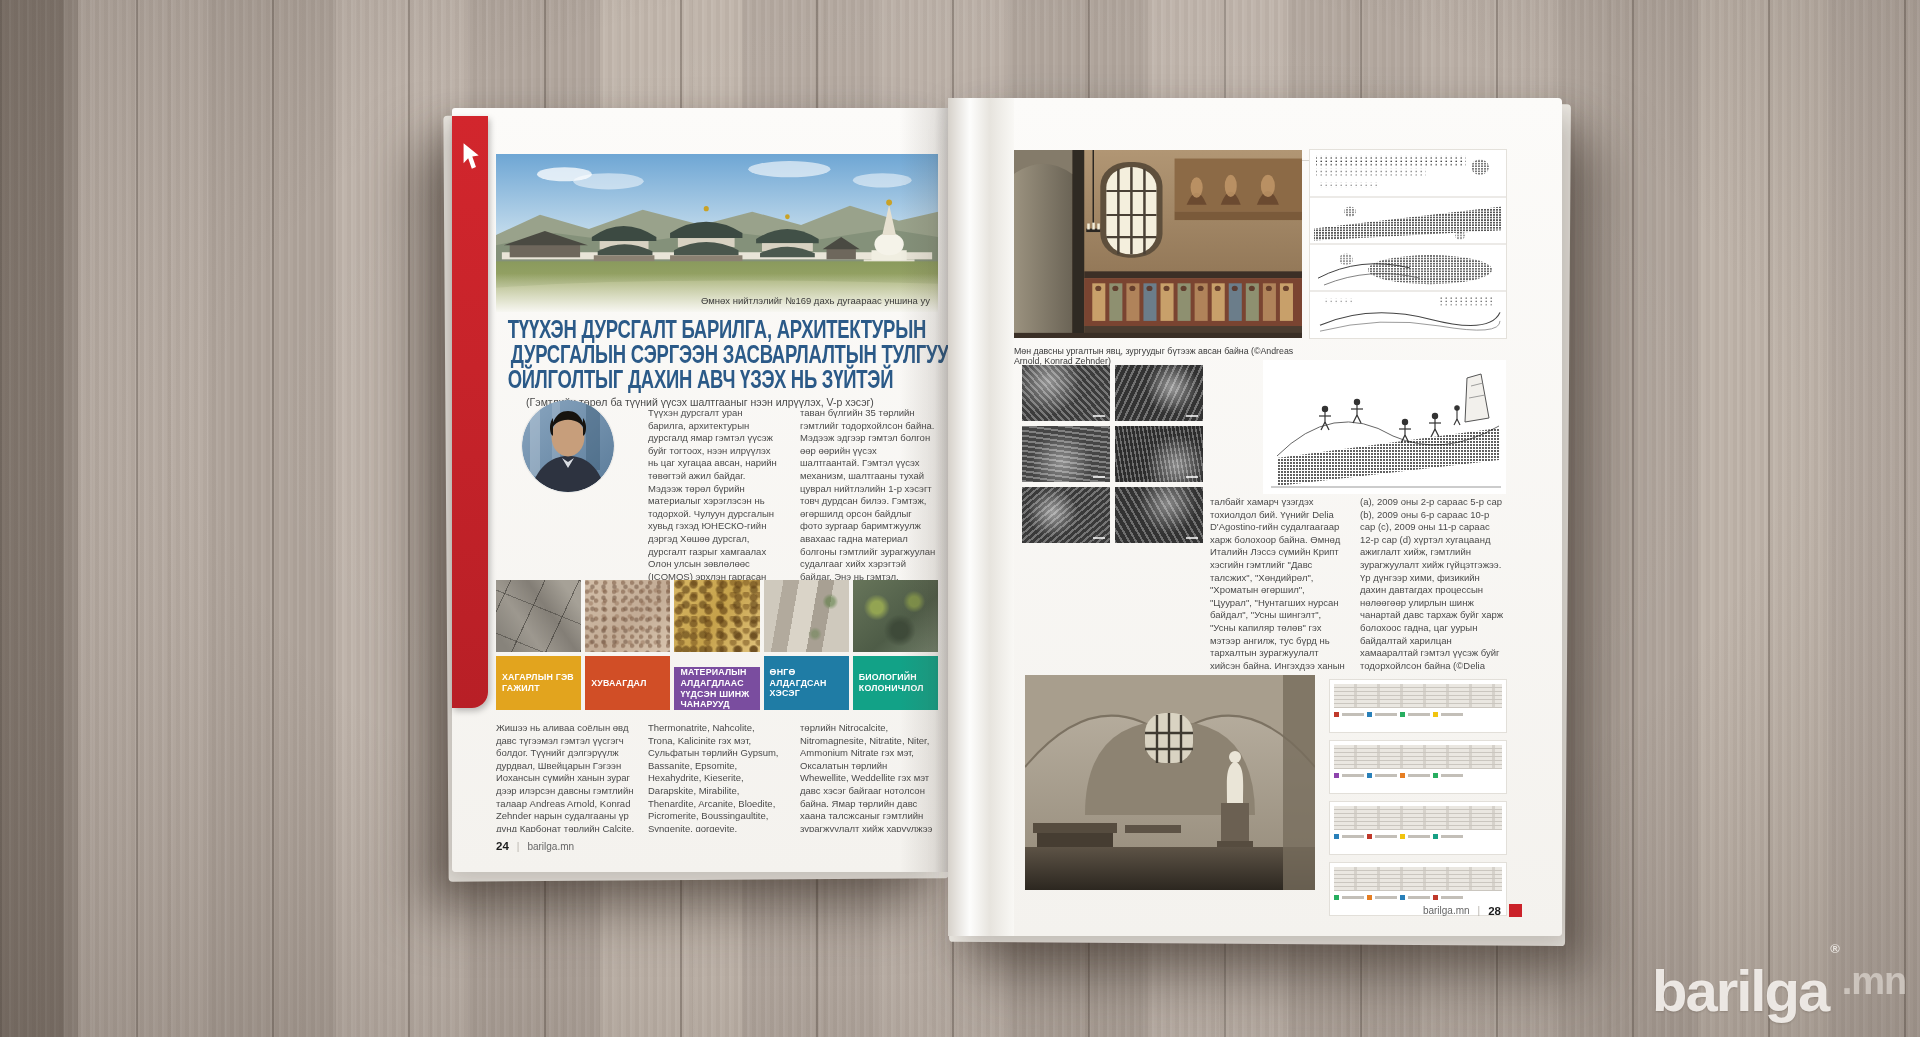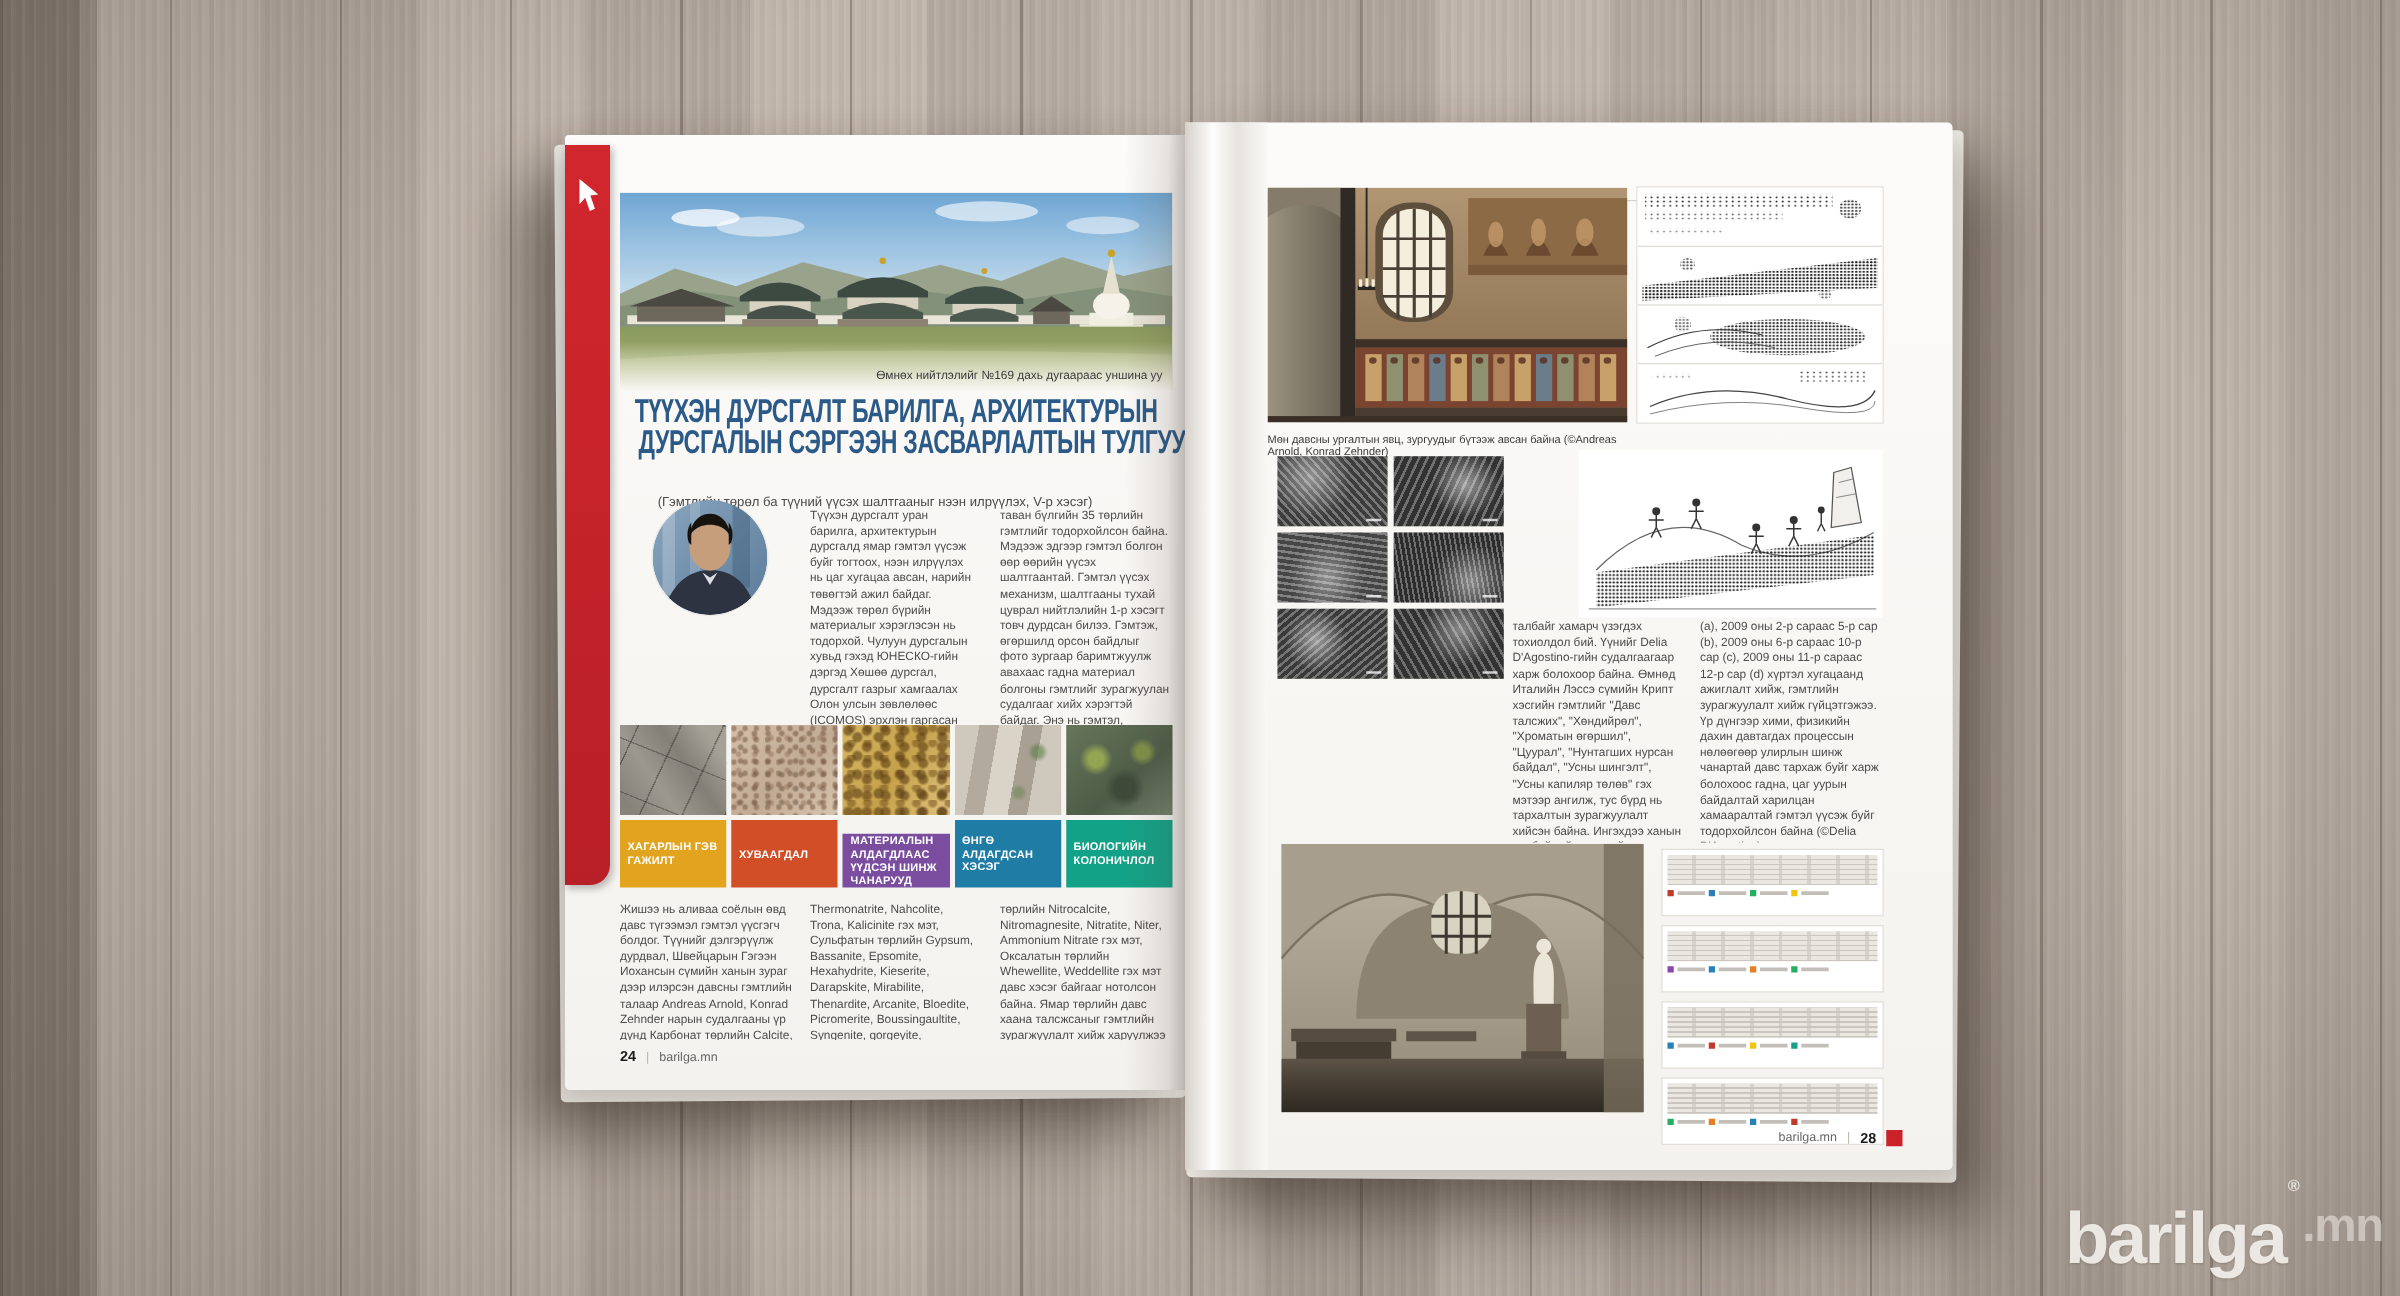--- a/index.html
+++ b/index.html
@@ -205,20 +205,21 @@
         <rect y="106" width="452" height="50" fill="url(#grass)"></rect>
         <path d="M0 132 Q160 120 452 128 L452 156 L0 156 Z" fill="#b7bd85" opacity=".55"></path>
         <rect y="118" width="452" height="38" fill="url(#fade)"></rect>
       </svg>
       <div class="hero-note">Өмнөх нийтлэлийг №169 дахь дугаараас уншина уу</div>
     </div>
 
     <div class="abs headline">
       <div><span>ТҮҮХЭН ДУРСГАЛТ БАРИЛГА, АРХИТЕКТУРЫН</span></div>
       <div><span>ДУРСГАЛЫН СЭРГЭЭН ЗАСВАРЛАЛТЫН ТУЛГУУР</span></div>
+      <div><span>ОЙЛГОЛТЫГ ДАХИН АВЧ ҮЗЭХ НЬ ЗҮЙТЭЙ</span></div>
     </div>
     <div class="abs subtitle">(Гэмтлийн төрөл ба түүний үүсэх шалтгааныг нээн илрүүлэх,  V-р хэсэг)</div>
 
     <div class="abs authcol">
       <div class="portrait">
         <svg width="92" height="92" viewBox="0 0 92 92">
           <defs>
             <clipPath id="pc">
                 <circle cx="46" cy="46" r="46"></circle>
               </clipPath>

